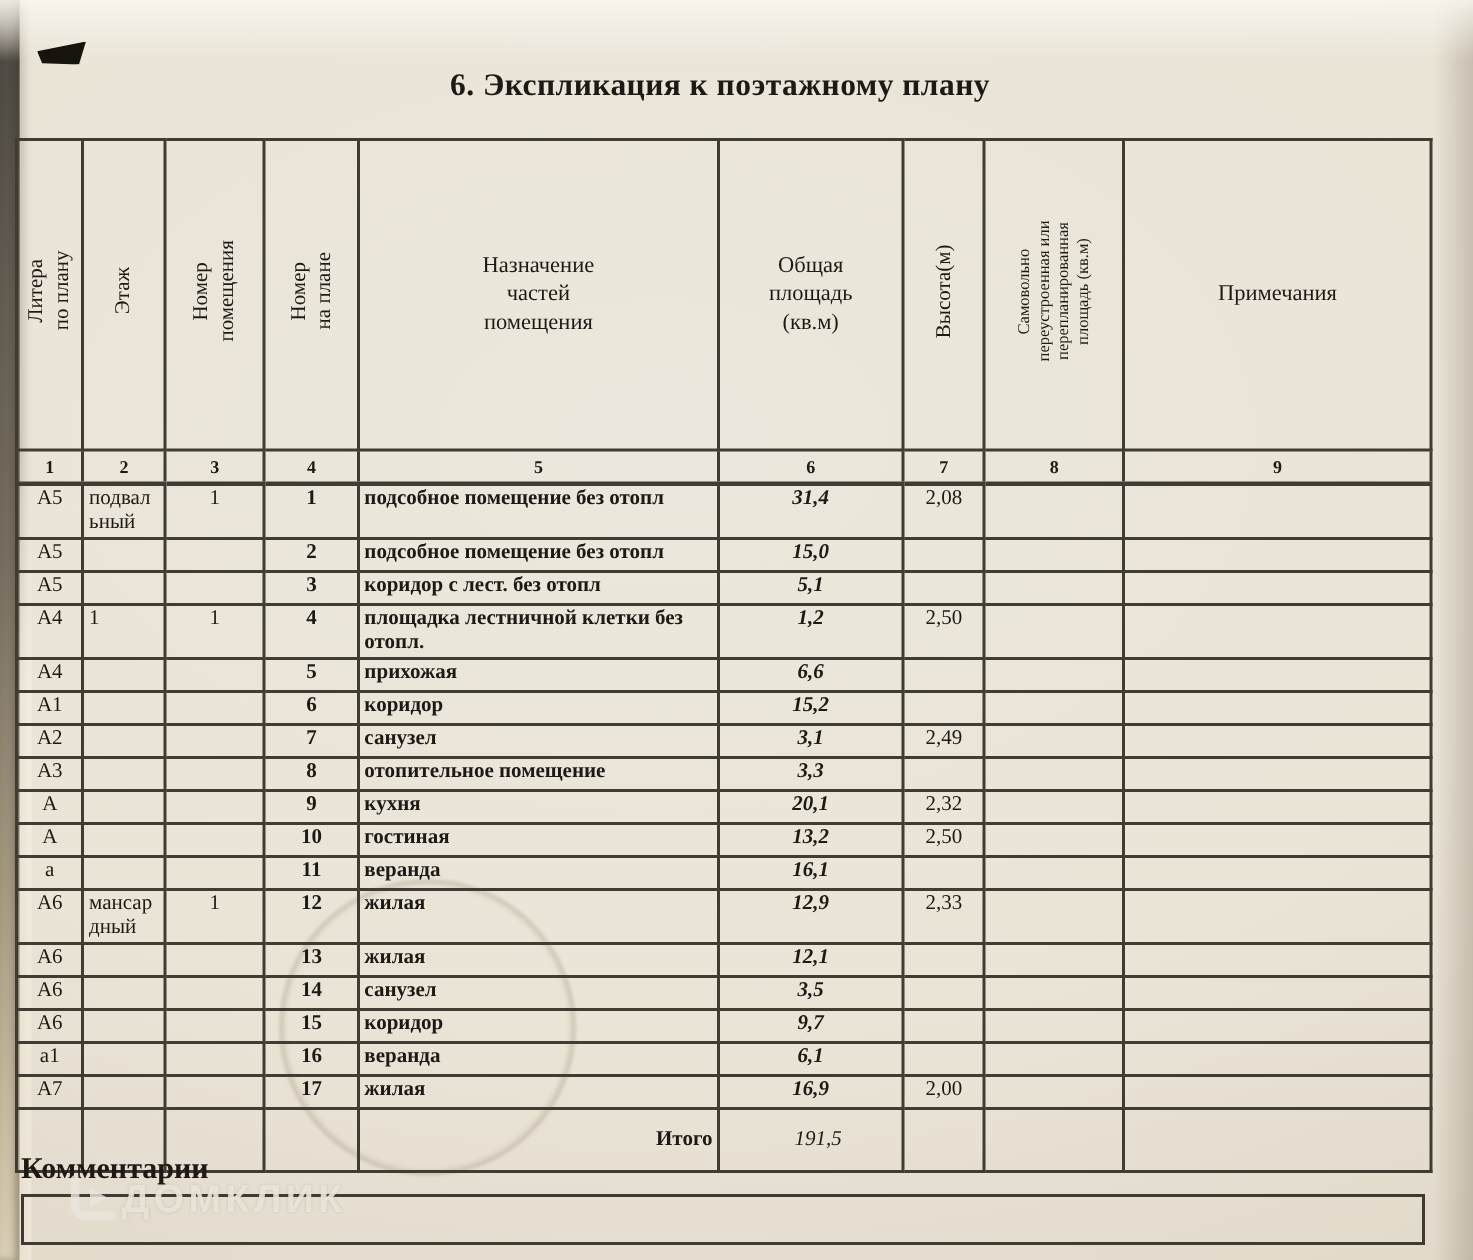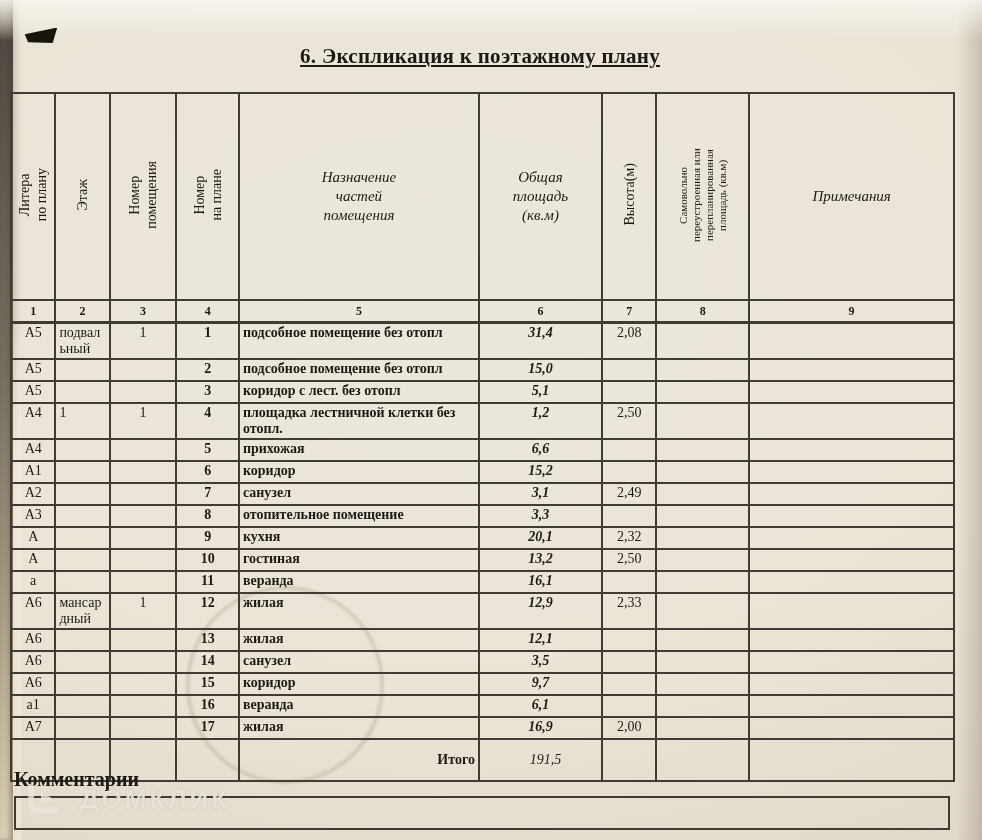--- a/index.html
+++ b/index.html
@@ -36,33 +36,33 @@
   }
   .stamp-circle{
     position:absolute;left:186px;top:586px;width:192px;height:192px;border-radius:50%;
     border:3px solid rgba(156,144,120,.30);
     box-shadow:inset 0 0 0 2px rgba(156,144,120,.10);
     filter:blur(1px);
   }
 
   .doc-title{
     position:absolute;left:180px;top:44px;width:600px;text-align:center;
-    font-size:21px;font-weight:bold;letter-spacing:.3px;text-decoration:underline;
+    font-size:21px;font-weight:bold;letter-spacing:.3px;
   }
 
   table.expl{
     position:absolute;left:10px;top:92px;width:945px;
     border-collapse:collapse;table-layout:fixed;background:transparent;
   }
   table.expl td{
     border:2px solid #413c33;padding:1px 3px;vertical-align:top;
     font-size:14px;line-height:16px;overflow:hidden;
   }
   tr.hdr td{vertical-align:middle;text-align:center;height:201px;padding:2px;}
-  .hdr-text{white-space:pre-line;font-size:15px;line-height:19px;font-style:italic;}
+  .hdr-text{white-space:pre-line;font-size:15px;line-height:19px;}
   .vert{
     display:inline-block;writing-mode:vertical-rl;transform:rotate(180deg);
     white-space:pre-line;font-size:14px;line-height:17px;text-align:center;
   }
   .vert.small{font-size:11px;line-height:13px;}
   tr.numbers td{
     height:20px;text-align:center;font-weight:bold;font-size:12px;line-height:14px;
     vertical-align:middle;border-bottom:3px solid #413c33;padding:0;
   }
   tbody td{height:18px;}
@@ -79,21 +79,21 @@
 
   .comments-label{
     position:absolute;left:14px;top:768px;font-size:20px;font-weight:bold;
   }
   .comments-box{
     position:absolute;left:14px;top:796px;width:932px;height:30px;
     border:2px solid #3f3a32;
   }
 
   .watermark{
-    position:absolute;left:24px;top:782px;display:flex;align-items:center;gap:22px;
+    position:absolute;left:43px;top:782px;display:flex;align-items:center;gap:4px;
     font-family:"Liberation Sans", sans-serif;z-index:5;pointer-events:none;
   }
   .wm-text{
     font-size:26px;font-weight:bold;letter-spacing:3px;text-transform:uppercase;
     color:rgba(233,229,220,.9);text-shadow:0 0 2px rgba(120,110,95,.25);
   }
   .wm-logo{width:34px;height:34px;opacity:.9;}
 </style>
 </head>
 <body>

